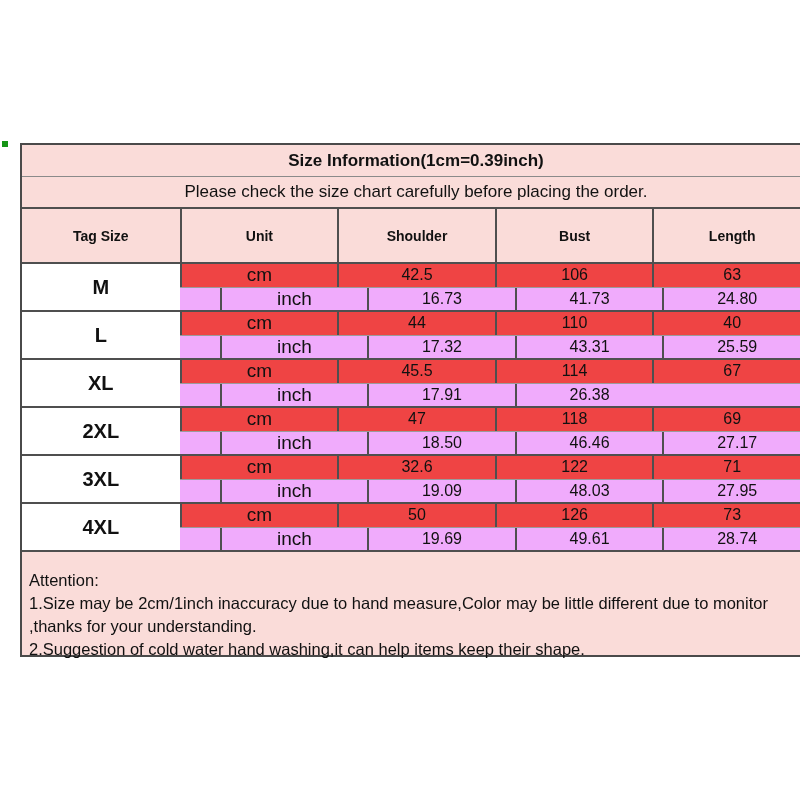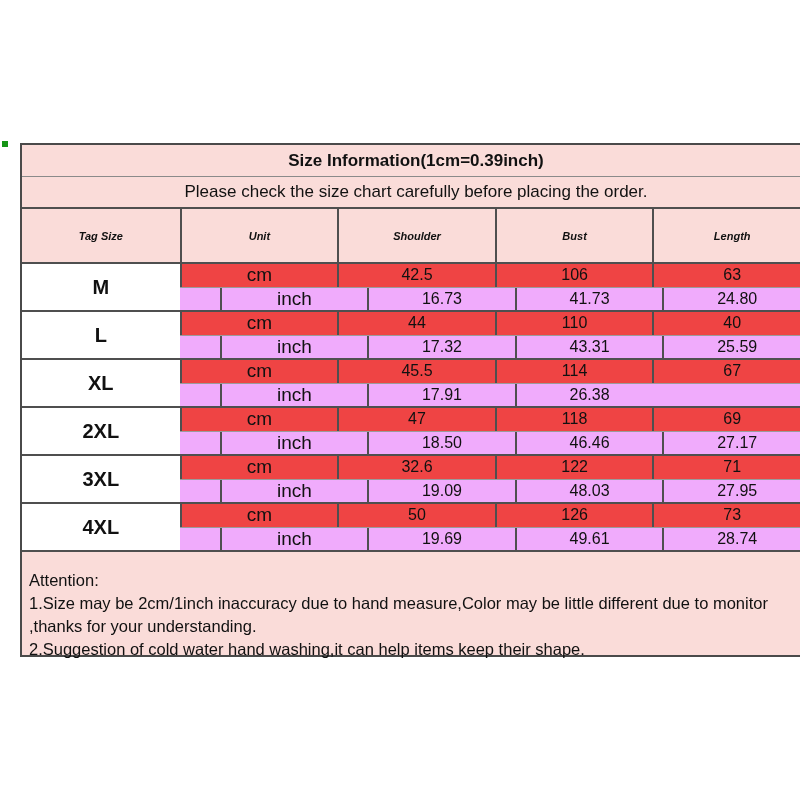--- a/index.html
+++ b/index.html
@@ -33,21 +33,21 @@
     height: 32px; border-bottom: 2px solid #4f4f4f;
     display: flex; align-items: center; justify-content: center;
     font-size: 17px;
   }
   .header-row {
     height: 53px;
     display: grid; grid-template-columns: repeat(5, 1fr);
   }
   .header-row > div {
     display: flex; align-items: center; justify-content: center;
-    font-weight: bold; font-size: 11px; font-style: italic;
+    font-weight: bold; font-size: 14px;
   }
   .header-row > div + div { border-left: 2px solid #4f4f4f; }
   .group {
     height: 48px; border-top: 2px solid #4f4f4f;
     display: grid; grid-template-columns: 1fr 4fr;
   }
   .tag-cell {
     background: #ffffff;
     display: flex; align-items: center; justify-content: center;
     font-weight: bold; font-size: 20px;

